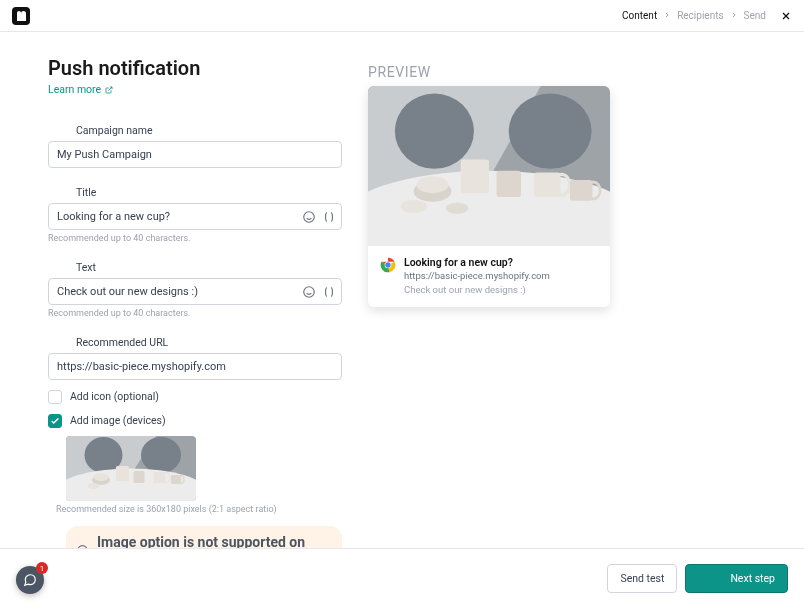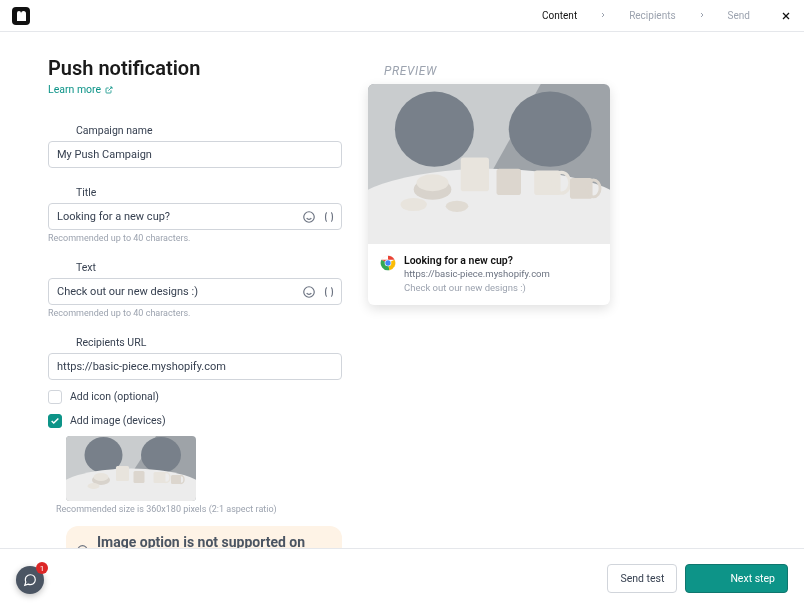--- a/index.html
+++ b/index.html
@@ -52,21 +52,21 @@
     position: absolute;
     right: 4px; top: 4px;
     width: 5px; height: 10px;
     background: #fff;
     border-radius: 5px 5px 0 0;
   }
   .breadcrumbs {
     margin-left: auto;
     display: flex;
     align-items: center;
-    gap: 22px;
+    gap: 6px;
     font-size: 10px;
   }
   .breadcrumbs .step { color: #111; }
   .breadcrumbs .step.muted { color: var(--text-muted); }
   .chev { color: var(--text-muted); }
   .close-x { width: 12px; height: 12px; margin-left: 8px; cursor: pointer; }
   .close-x svg { display: block; }
 
   
   .page {
@@ -146,25 +146,24 @@
     border-radius: 12px;
     padding: 8px 10px;
     font-size: 14px;
     color: #4b5563;
     display: flex; align-items: center; gap: 8px; font-weight: bold;
   }
   .warn .info-ic { width: 13px; height: 13px; color: #6b7280; flex: 0 0 auto; }
 
   
   .preview-label {
-    font-size: 12px;
+    font-size: 14px;
     letter-spacing: 0.6px;
     color: var(--text-muted);
-    margin: 8px 0 6px 16px;
-    font-style: italic;
+    margin: 8px 0 6px 0;
   }
   .preview-card {
     width: 242px;
     border-radius: 6px;
     overflow: hidden;
     box-shadow: 0 4px 12px rgba(0,0,0,0.12);
     background: #fff;
   }
   .preview-img { width: 100%; height: 160px; }
   .preview-img svg { width: 100%; height: 100%; display: block; }
@@ -317,21 +316,21 @@
                 <path d="M16 4c2 2 2 6 2 8s0 6-2 8"></path>
               </svg>
           </span>
         </div>
       </div>
       <div class="hint">Recommended up to 40 characters.</div>
     </div>
 
     
     <div class="field">
-      <div class="field-label">Recipients URL</div>
+      <div class="field-label">Recommended URL</div>
       <div class="input-wrap">
         <input class="text-input" value="https://basic-piece.myshopify.com" style="">
       </div>
     </div>
 
     
     <div class="check-row">
       <span class="chk"></span>
       <span>Add icon (optional)</span>
     </div>

